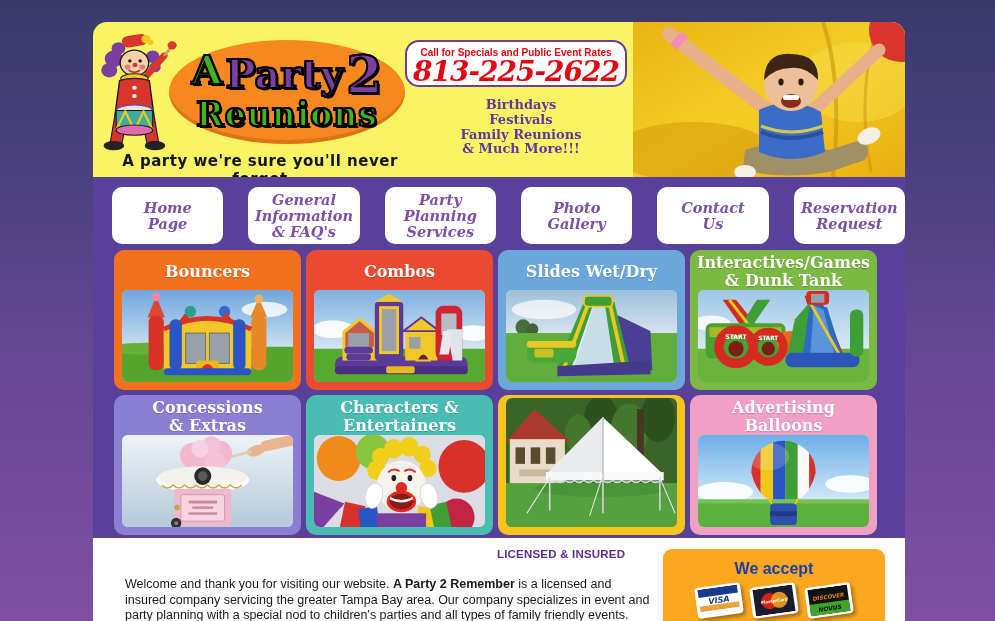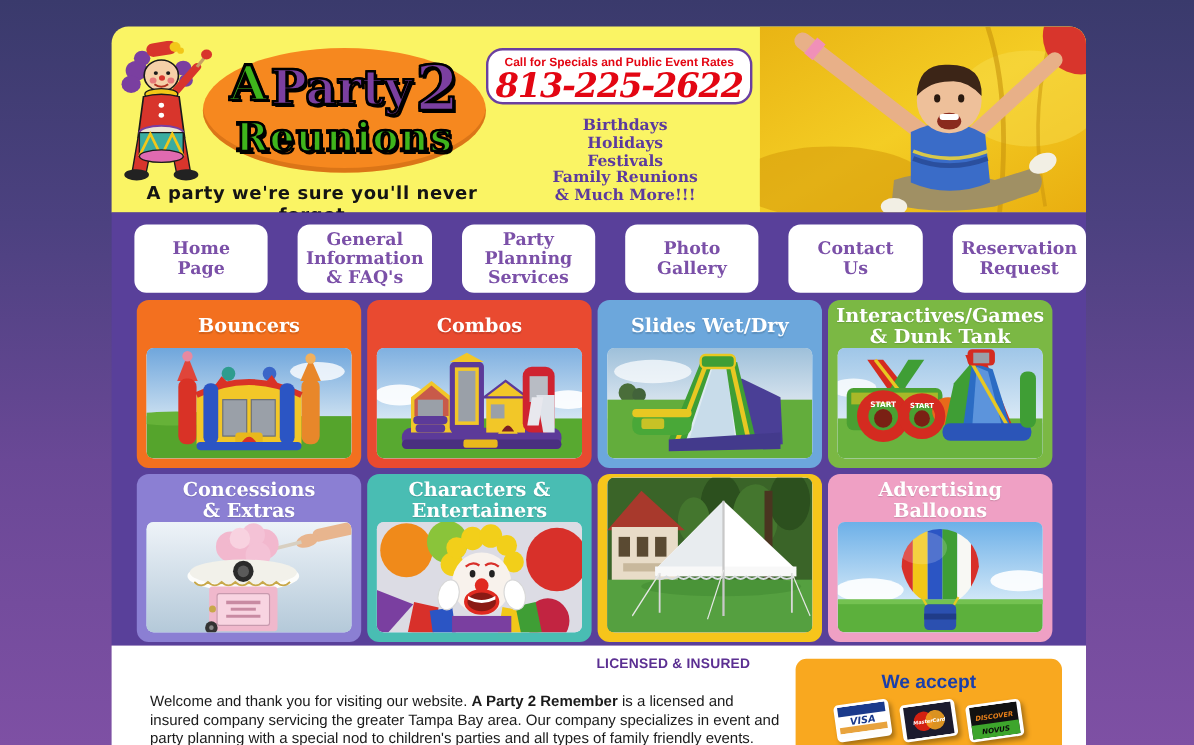--- a/index.html
+++ b/index.html
@@ -31,21 +31,21 @@
                   font-family:"DejaVu Serif", serif; line-height:1; letter-spacing:-1px; }
   .events { position:absolute; left:322px; top:76px; width:212px; text-align:center;
             font-family:"DejaVu Serif", serif; font-weight:bold; font-size:13px;
             line-height:14.8px; color:#5c3a9e; }
   .header-photo { position:absolute; right:0; top:0; width:272px; height:155px;
                   border-radius:0 14px 0 0; overflow:hidden; }
   .header-photo svg, .card-img-wrap svg, .clown svg { width:100%; height:100%; display:block; }
 
   
   .content-bg { position:absolute; left:93px; top:177px; width:812px; height:361px; background:#59409a; }
-  .navbar { position:absolute; left:93px; top:187px; width:812px; display:flex; gap:25px; padding-left:19px; }
+  .navbar { position:absolute; left:93px; top:187px; width:812px; display:flex; gap:25px; padding-left:19px;font-style:italic; }
   .nav-btn { width:123px; height:57px; background:#fff; border-radius:10px;
              display:flex; align-items:center; justify-content:center; text-align:center;
              font-family:"DejaVu Serif", serif; font-weight:bold; font-size:14.5px;
              line-height:16px; color:#7b50a8; white-space:pre-line; cursor:pointer; }
   .cards { position:absolute; left:93px; top:250px; width:812px;
            display:grid; grid-template-columns:repeat(4,187px); grid-auto-rows:140px;
            gap:5px; padding-left:21px; }
   .card { border-radius:10px; display:flex; flex-direction:column; padding:3px 8px 8px; cursor:pointer; }
   .card-title { min-height:37px; display:flex; align-items:center; justify-content:center;
                 text-align:center; color:#fff; font-family:"DejaVu Serif", serif;
@@ -120,21 +120,20 @@
 
     <div class="tagline">A party we're sure you'll never forget</div>
 
     <div class="phone-box">
       <div class="phone-label">Call for Specials and Public Event Rates</div>
       <div class="phone-number">813-225-2622</div>
     </div>
 
     <div class="events">
       <div>Birthdays</div>
-      <div>Holidays</div>
       <div>Festivals</div>
       <div>Family Reunions</div>
       <div>&amp; Much More!!!</div>
     </div>
 
     <div class="header-photo">
       <svg viewBox="0 0 272 155" preserveAspectRatio="none">
         <defs>
             <linearGradient id="gph" x1="0" y1="0" x2="1" y2="1">
           <stop offset="0" stop-color="#e9b414"></stop>

